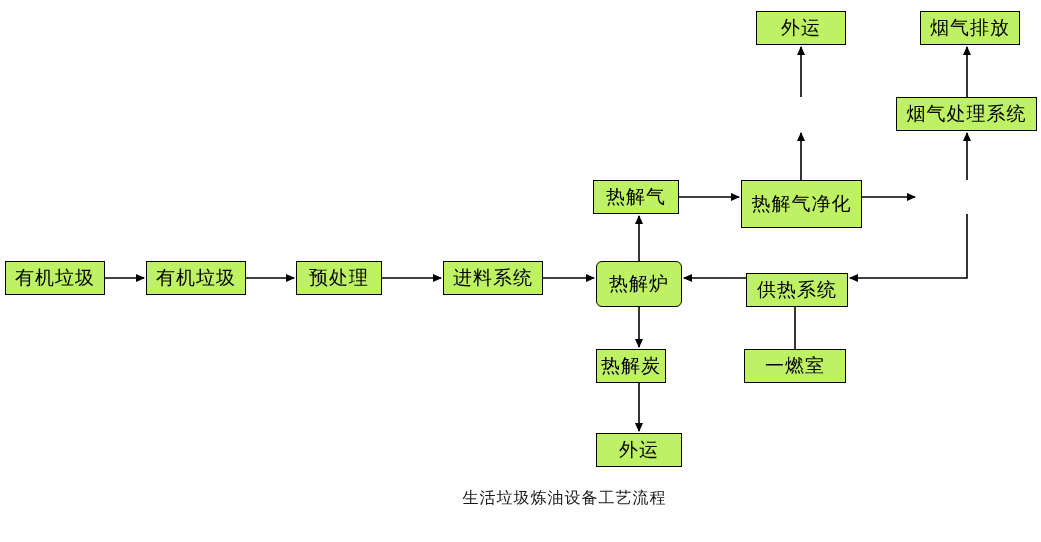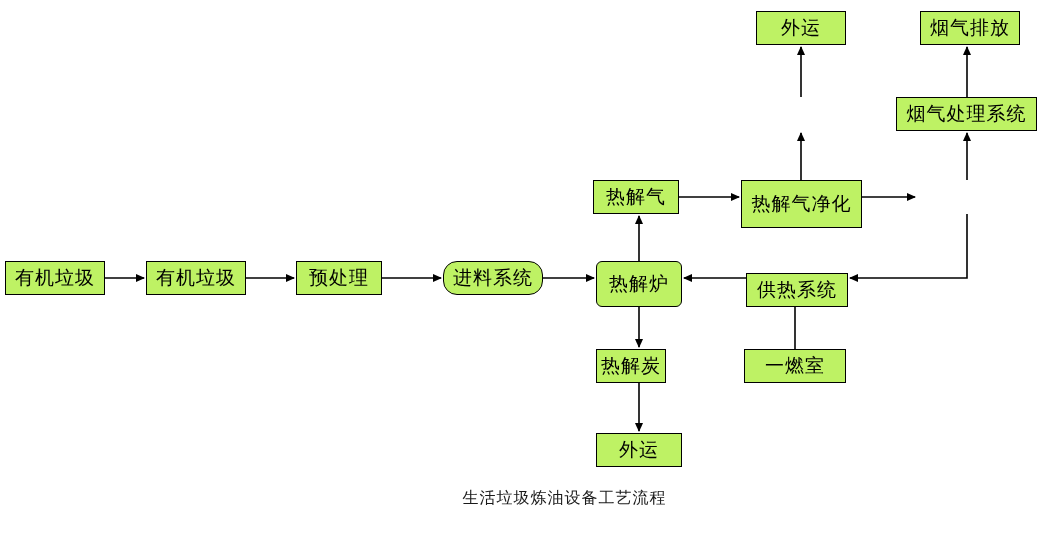--- a/index.html
+++ b/index.html
@@ -93,21 +93,21 @@
     <line x1="967" y1="97" x2="967" y2="47" marker-end="url(#arrow)"></line>
 
     <line x1="639" y1="295" x2="639" y2="347" marker-end="url(#arrow)"></line>
 
     <line x1="639" y1="383" x2="639" y2="431" marker-end="url(#arrow)"></line>
   </svg>
 
   <div class="node" style="left:5px;   top:261px; width:100px; height:34px;">有机垃圾</div>
   <div class="node" style="left:146px; top:261px; width:100px; height:34px;">有机垃圾</div>
   <div class="node" style="left:296px; top:261px; width:86px;  height:34px;">预处理</div>
-  <div class="node" style="left:443px; top:261px; width:100px; height:34px;border-radius:14px;">进料系统</div>
+  <div class="node" style="left:443px; top:261px; width:100px; height:34px;">进料系统</div>
   <div class="node" style="left:596px; top:261px; width:86px;  height:46px;border-radius:6px;">热解炉</div>
   <div class="node" style="left:746px; top:261px; width:102px; height:34px;margin-top:12px;">供热系统</div>
 
   <div class="node" style="left:593px; top:180px; width:86px;  height:34px;">热解气</div>
   <div class="node" style="left:741px; top:180px; width:121px; height:48px;">热解气净化</div>
 
   <div class="node" style="left:756px; top:11px; width:90px;  height:34px;">外运</div>
   <div class="node" style="left:896px; top:97px; width:141px; height:34px;">烟气处理系统</div>
   <div class="node" style="left:920px; top:11px; width:100px; height:34px;">烟气排放</div>
 

